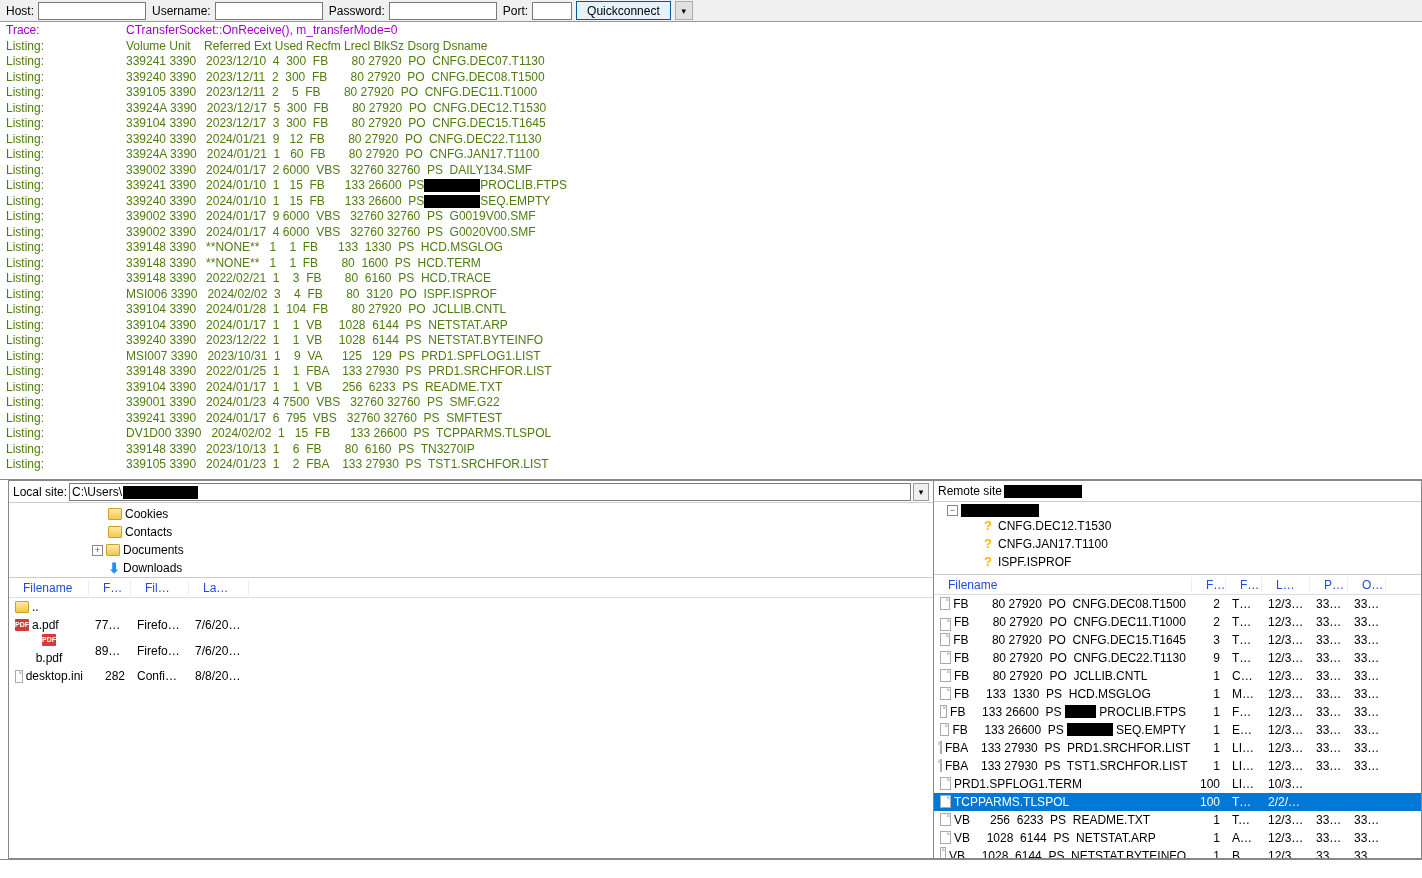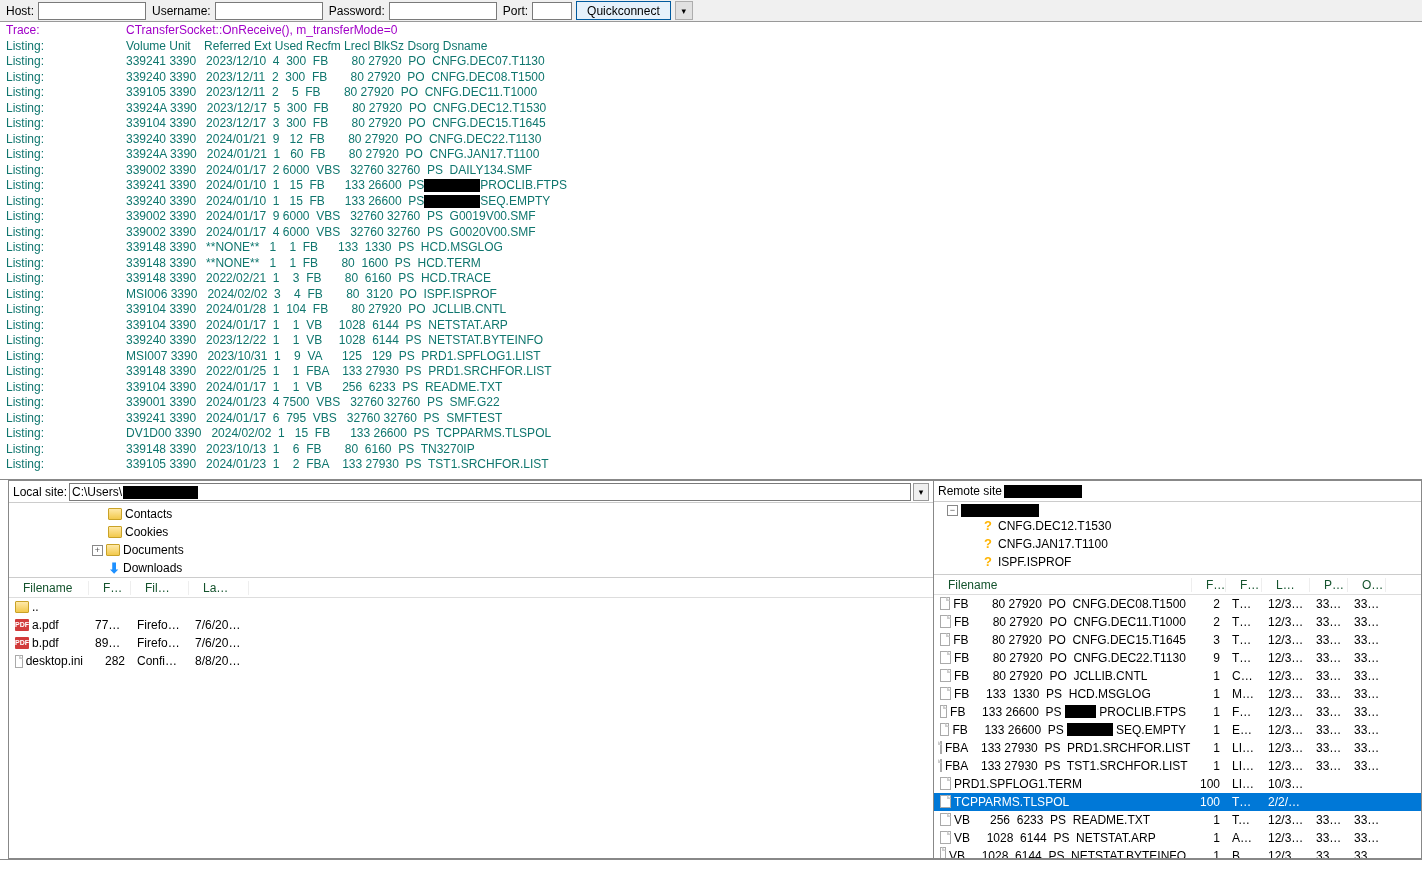--- a/index.html
+++ b/index.html
@@ -64,21 +64,21 @@
     font-size: 12px;
     line-height: 15.5px;
     border-bottom: 1px solid #888;
     padding: 1px 6px;
     white-space: pre;
   }
   .log-line { display: flex; }
   .log-label { width: 120px; flex-shrink: 0; }
   .log-text { flex: 1; }
   .c-trace { color: #a100c8; }
-  .c-listing { color: #0f766e; }
+  .c-listing { color: #4d7c0f; }
   .redact {
     display: inline-block;
     background: #000;
     height: 13px;
     vertical-align: text-bottom;
   }
   
   .split {
     display: flex;
     flex: 1 1 auto;
@@ -155,21 +155,21 @@
     font-size: 12px;
     height: 20px;
     align-items: center;
   }
   .listhdr .col {
     border-right: 1px solid #eee;
     padding: 0 14px;
     overflow: hidden;
     white-space: nowrap;
     text-overflow: ellipsis;
-    color: #14532d;
+    color: #1d4ed8;
   }
   .filelist {
     flex: 1 1 auto;
     overflow-y: auto;
     font-size: 12px;
     line-height: 18px;
   }
   .frow {
     display: flex;
     align-items: center;
@@ -252,26 +252,26 @@
         <input type="text" id="local-path" value="C:\Users\            ds\" style="">
         <span style="position:absolute; left:66px; top:2px;" class="redact" id="local-path-redact"></span>
       <span class="redact" style="position: absolute; left: 54px; top: 3px; width: 75px; height: 13px;"></span>
         </span>
       <div class="drop">▾</div>
     </div>
     <div class="tree" id="local-tree">
         <div class="tree-row">
           <span class="ind" style="width: 92px;"></span>
           <span class="folder-icon"></span>
-          <span>Contacts</span>
+          <span>Cookies</span>
         </div>
         <div class="tree-row">
           <span class="ind" style="width: 92px;"></span>
           <span class="folder-icon"></span>
-          <span>Cookies</span>
+          <span>Contacts</span>
         </div>
         <div class="tree-row">
           <span class="ind" style="width: 76px;"></span>
           <span class="exp">+</span>
           <span class="folder-icon"></span>
           <span>Documents</span>
         </div>
         <div class="tree-row">
           <span class="ind" style="width: 92px;"></span>
           <span class="dl-icon">⬇</span>
@@ -297,21 +297,21 @@
         <div class="frow">
           <div class="col lc-name" style="display: flex; align-items: center; gap: 3px;">
             <span class="pdf-icon">PDF</span>
             <span>a.pdf</span>
           </div>
           <div class="col lc-size">773,...</div>
           <div class="col lc-type">Firefox P...</div>
           <div class="col lc-mod">7/6/202...</div>
         </div>
         <div class="frow">
-          <div class="col lc-name" style="display: flex; align-items: center; gap: 3px;">
+          <div class="col lc-name" style="display: flex; align-items: center; gap: 3px; flex-direction: column;">
             <span class="pdf-icon">PDF</span>
             <span>b.pdf</span>
           </div>
           <div class="col lc-size">897,...</div>
           <div class="col lc-type">Firefox P...</div>
           <div class="col lc-mod">7/6/202...</div>
         </div>
         <div class="frow">
           <div class="col lc-name" style="display: flex; align-items: center; gap: 3px;">
             <span class="page-icon"></span>
@@ -363,21 +363,21 @@
     <div class="filelist" id="remote-files">
         <div class="frow">
           <div class="col rc-name" style="display: flex; align-items: center; gap: 3px; white-space: pre;"><span class="page-icon"></span><span>FB       80 27920  PO  CNFG.DEC08.T1500</span></div>
           <div class="col rc-size">2</div>
           <div class="col rc-type">T150...</div>
           <div class="col rc-mod">12/31/...</div>
           <div class="col rc-perm">3392...</div>
           <div class="col rc-own">3390...</div>
         </div>
         <div class="frow">
-          <div class="col rc-name" style="display: flex; align-items: center; gap: 3px; white-space: pre;"><span class="page-icon"></span><span>FB       80 27920  PO  CNFG.DEC11.T1000</span></div>
+          <div class="col rc-name" style="display: flex; align-items: flex-end; gap: 3px; white-space: pre;"><span class="page-icon"></span><span>FB       80 27920  PO  CNFG.DEC11.T1000</span></div>
           <div class="col rc-size">2</div>
           <div class="col rc-type">T100...</div>
           <div class="col rc-mod">12/31/...</div>
           <div class="col rc-perm">3391...</div>
           <div class="col rc-own">3390...</div>
         </div>
         <div class="frow">
           <div class="col rc-name" style="display: flex; align-items: center; gap: 3px; white-space: pre;"><span class="page-icon"></span><span>FB       80 27920  PO  CNFG.DEC15.T1645</span></div>
           <div class="col rc-size">3</div>
           <div class="col rc-type">T164...</div>

